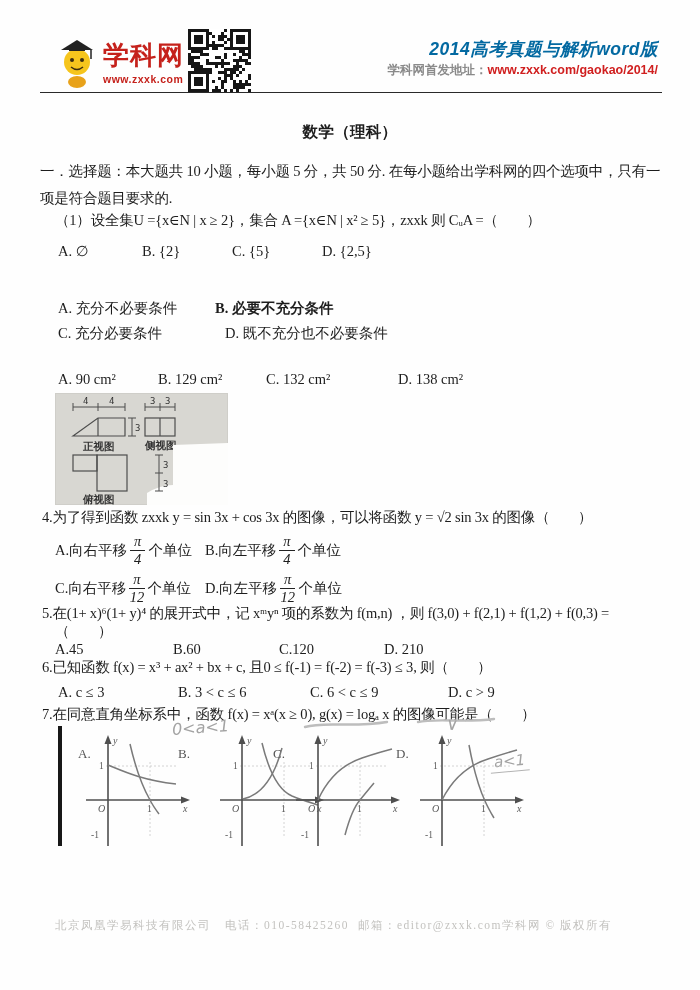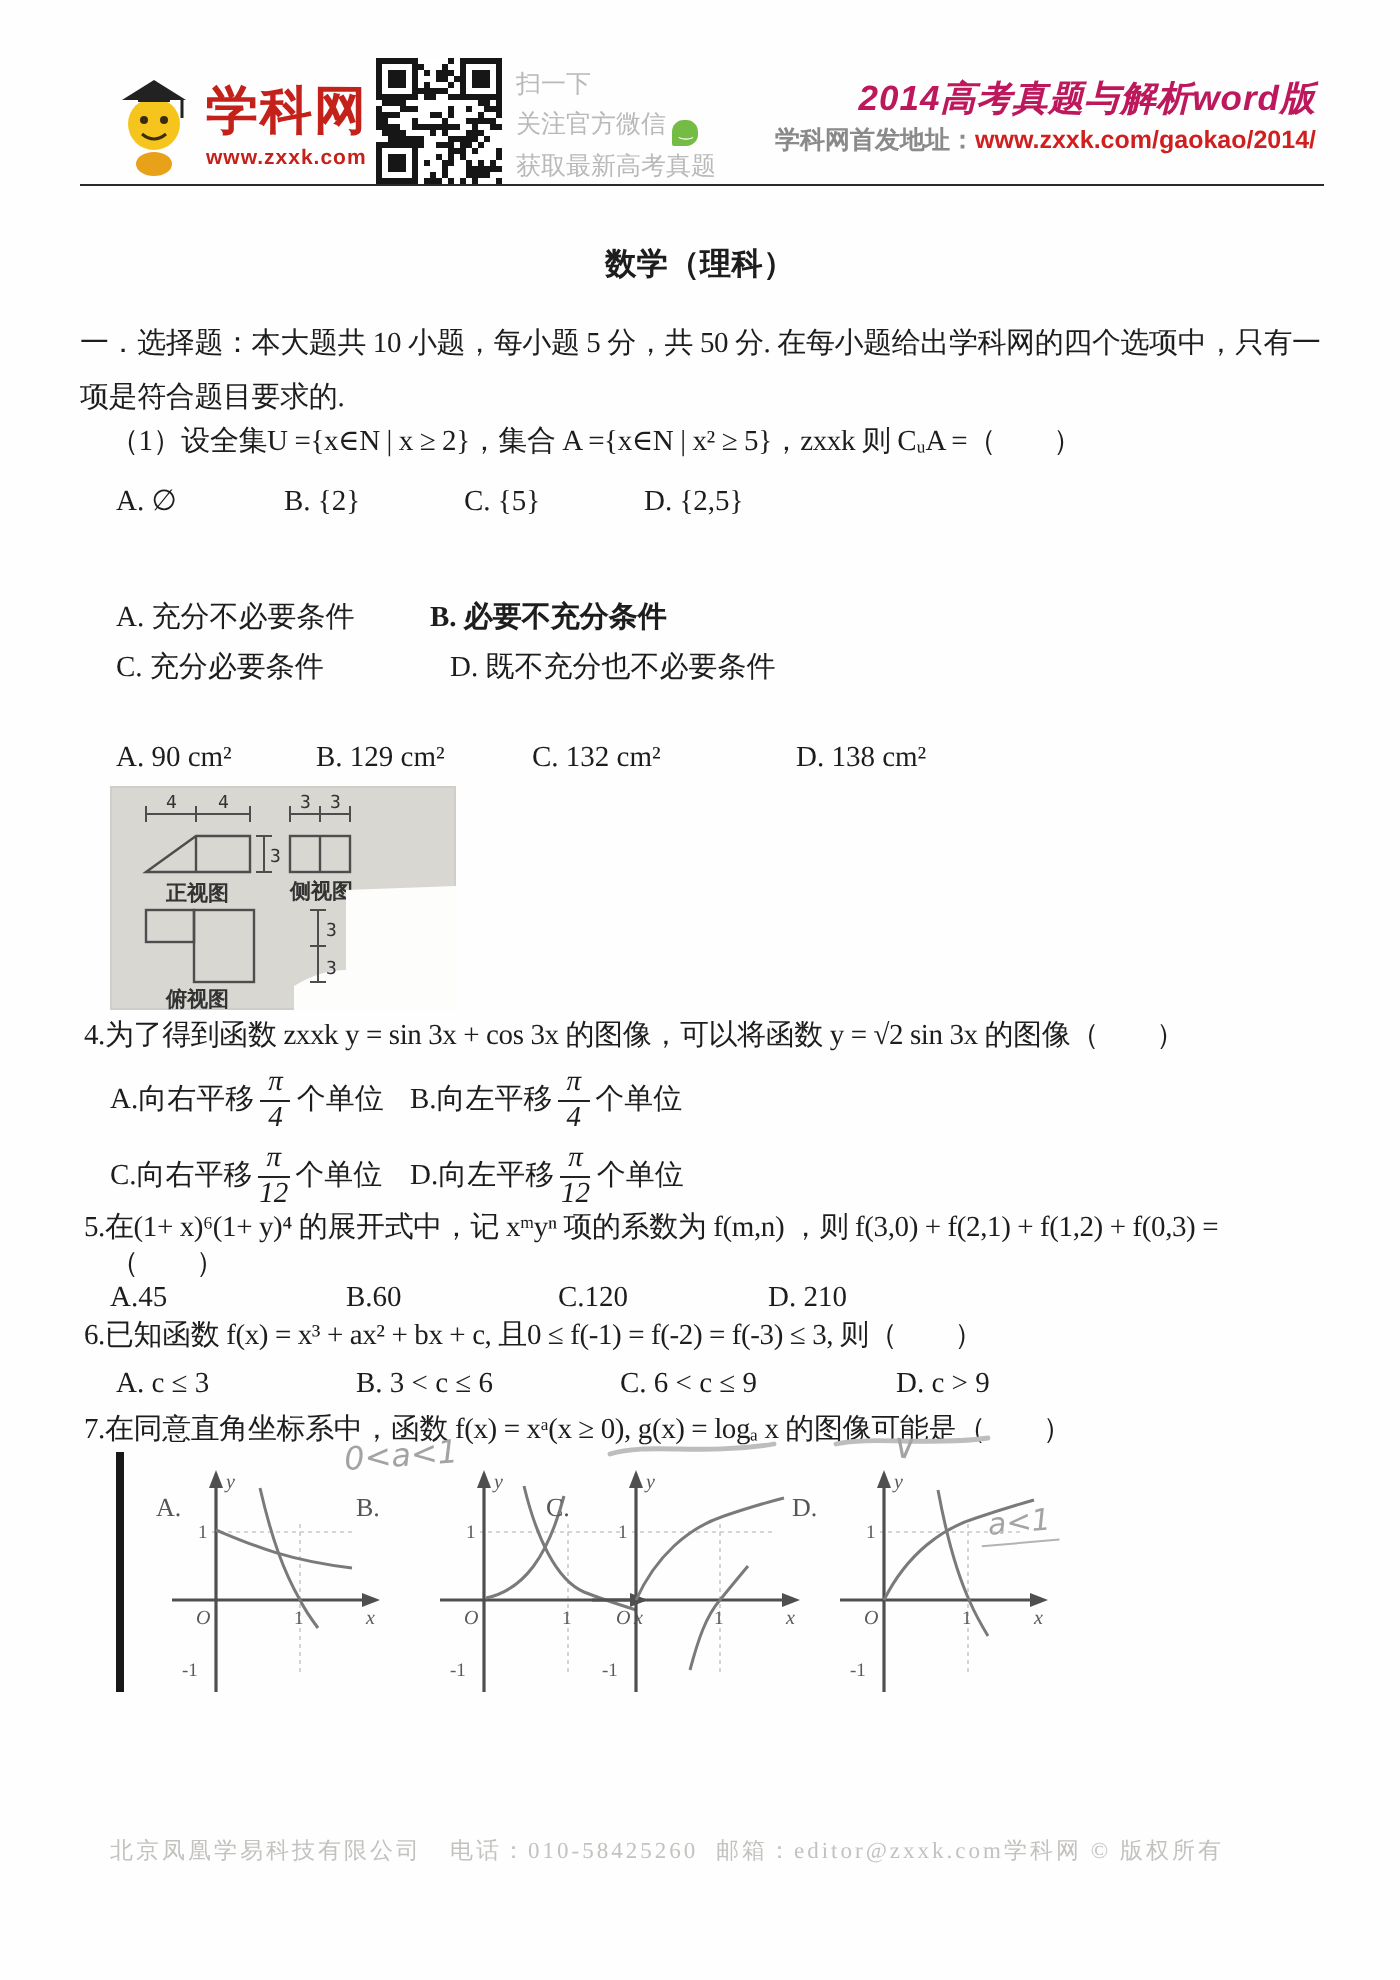--- a/index.html
+++ b/index.html
@@ -6,21 +6,21 @@
   .page{position:relative;width:700px;height:990px;background:#fefefe;margin:0 auto;overflow:hidden;
         font-family:"Liberation Serif","DejaVu Serif","DejaVu Sans",serif;color:#1d1d1d;}
   .abs{position:absolute;white-space:nowrap;}
 
   
   .brand-text{color:#c5211b;font-weight:bold;font-size:26px;font-family:"Liberation Sans","DejaVu Sans",sans-serif;letter-spacing:1px;}
   .brand-url{color:#c5211b;font-size:10.5px;font-weight:bold;font-family:"Liberation Sans","DejaVu Sans",sans-serif;letter-spacing:.5px;}
   .qr-cap{color:#b9b9b9;font-size:12.5px;font-family:"Liberation Sans","DejaVu Sans",sans-serif;line-height:20px;}
   .wechat-dot{display:inline-block;width:13px;height:13px;background:#74bc43;border-radius:45% 45% 45% 10%;
               color:#fff;font-size:8px;line-height:11px;text-align:center;vertical-align:-2px;}
-  .promo-title{color:#be185d;font-size:17.5px;font-weight:bold;font-style:italic;font-family:"Liberation Sans","DejaVu Sans",sans-serif;letter-spacing:.5px;}
+  .promo-title{color:#0369a1;font-size:17.5px;font-weight:bold;font-style:italic;font-family:"Liberation Sans","DejaVu Sans",sans-serif;letter-spacing:.5px;}
   .promo-line{font-size:12.5px;font-family:"Liberation Sans","DejaVu Sans",sans-serif;}
   .promo-label{color:#8a8a8a;font-weight:bold;}
   .promo-url{color:#d01f1f;font-weight:bold;margin-top:32px;}
   .rule{position:absolute;left:40px;top:92px;width:622px;height:0;border-top:1.6px solid #2a2a2a;}
   #qr-grid{position:relative;width:63px;height:63px;background:#fff;}
   #qr-grid i{position:absolute;width:3px;height:3px;background:#161616;}
 
   
   .t-center{left:0;width:700px;text-align:center;}
   .h-title{font-size:15.5px;font-weight:bold;letter-spacing:.3px;}
@@ -305,26 +305,20 @@
         <i style="left:18px;top:60px"></i>
         <i style="left:24px;top:60px"></i>
         <i style="left:27px;top:60px"></i>
         <i style="left:30px;top:60px"></i>
         <i style="left:36px;top:60px"></i>
         <i style="left:42px;top:60px"></i>
         <i style="left:48px;top:60px"></i>
         <i style="left:60px;top:60px"></i>
       </div>
   </div>
-  <div class="abs qr-cap" style="left:258px;top:32px;">
-    <div>扫一下</div>
-    <div><span>关注官方微信</span>
-      <span class="wechat-dot">‿</span></div>
-    <div>获取最新高考真题</div>
-  </div>
 
   <div class="abs promo-title" style="right:42px;top:37px;">2014高考真题与解析word版</div>
   <div class="abs promo-line" style="right:42px;top:62px;">
     <span class="promo-label">学科网首发地址：</span><span class="promo-url">www.zxxk.com/gaokao/2014/</span>
   </div>
 
   <div class="rule"></div>
 
   <div class="abs t-center h-title" style="top:122px;">数学（理科）</div>
 

